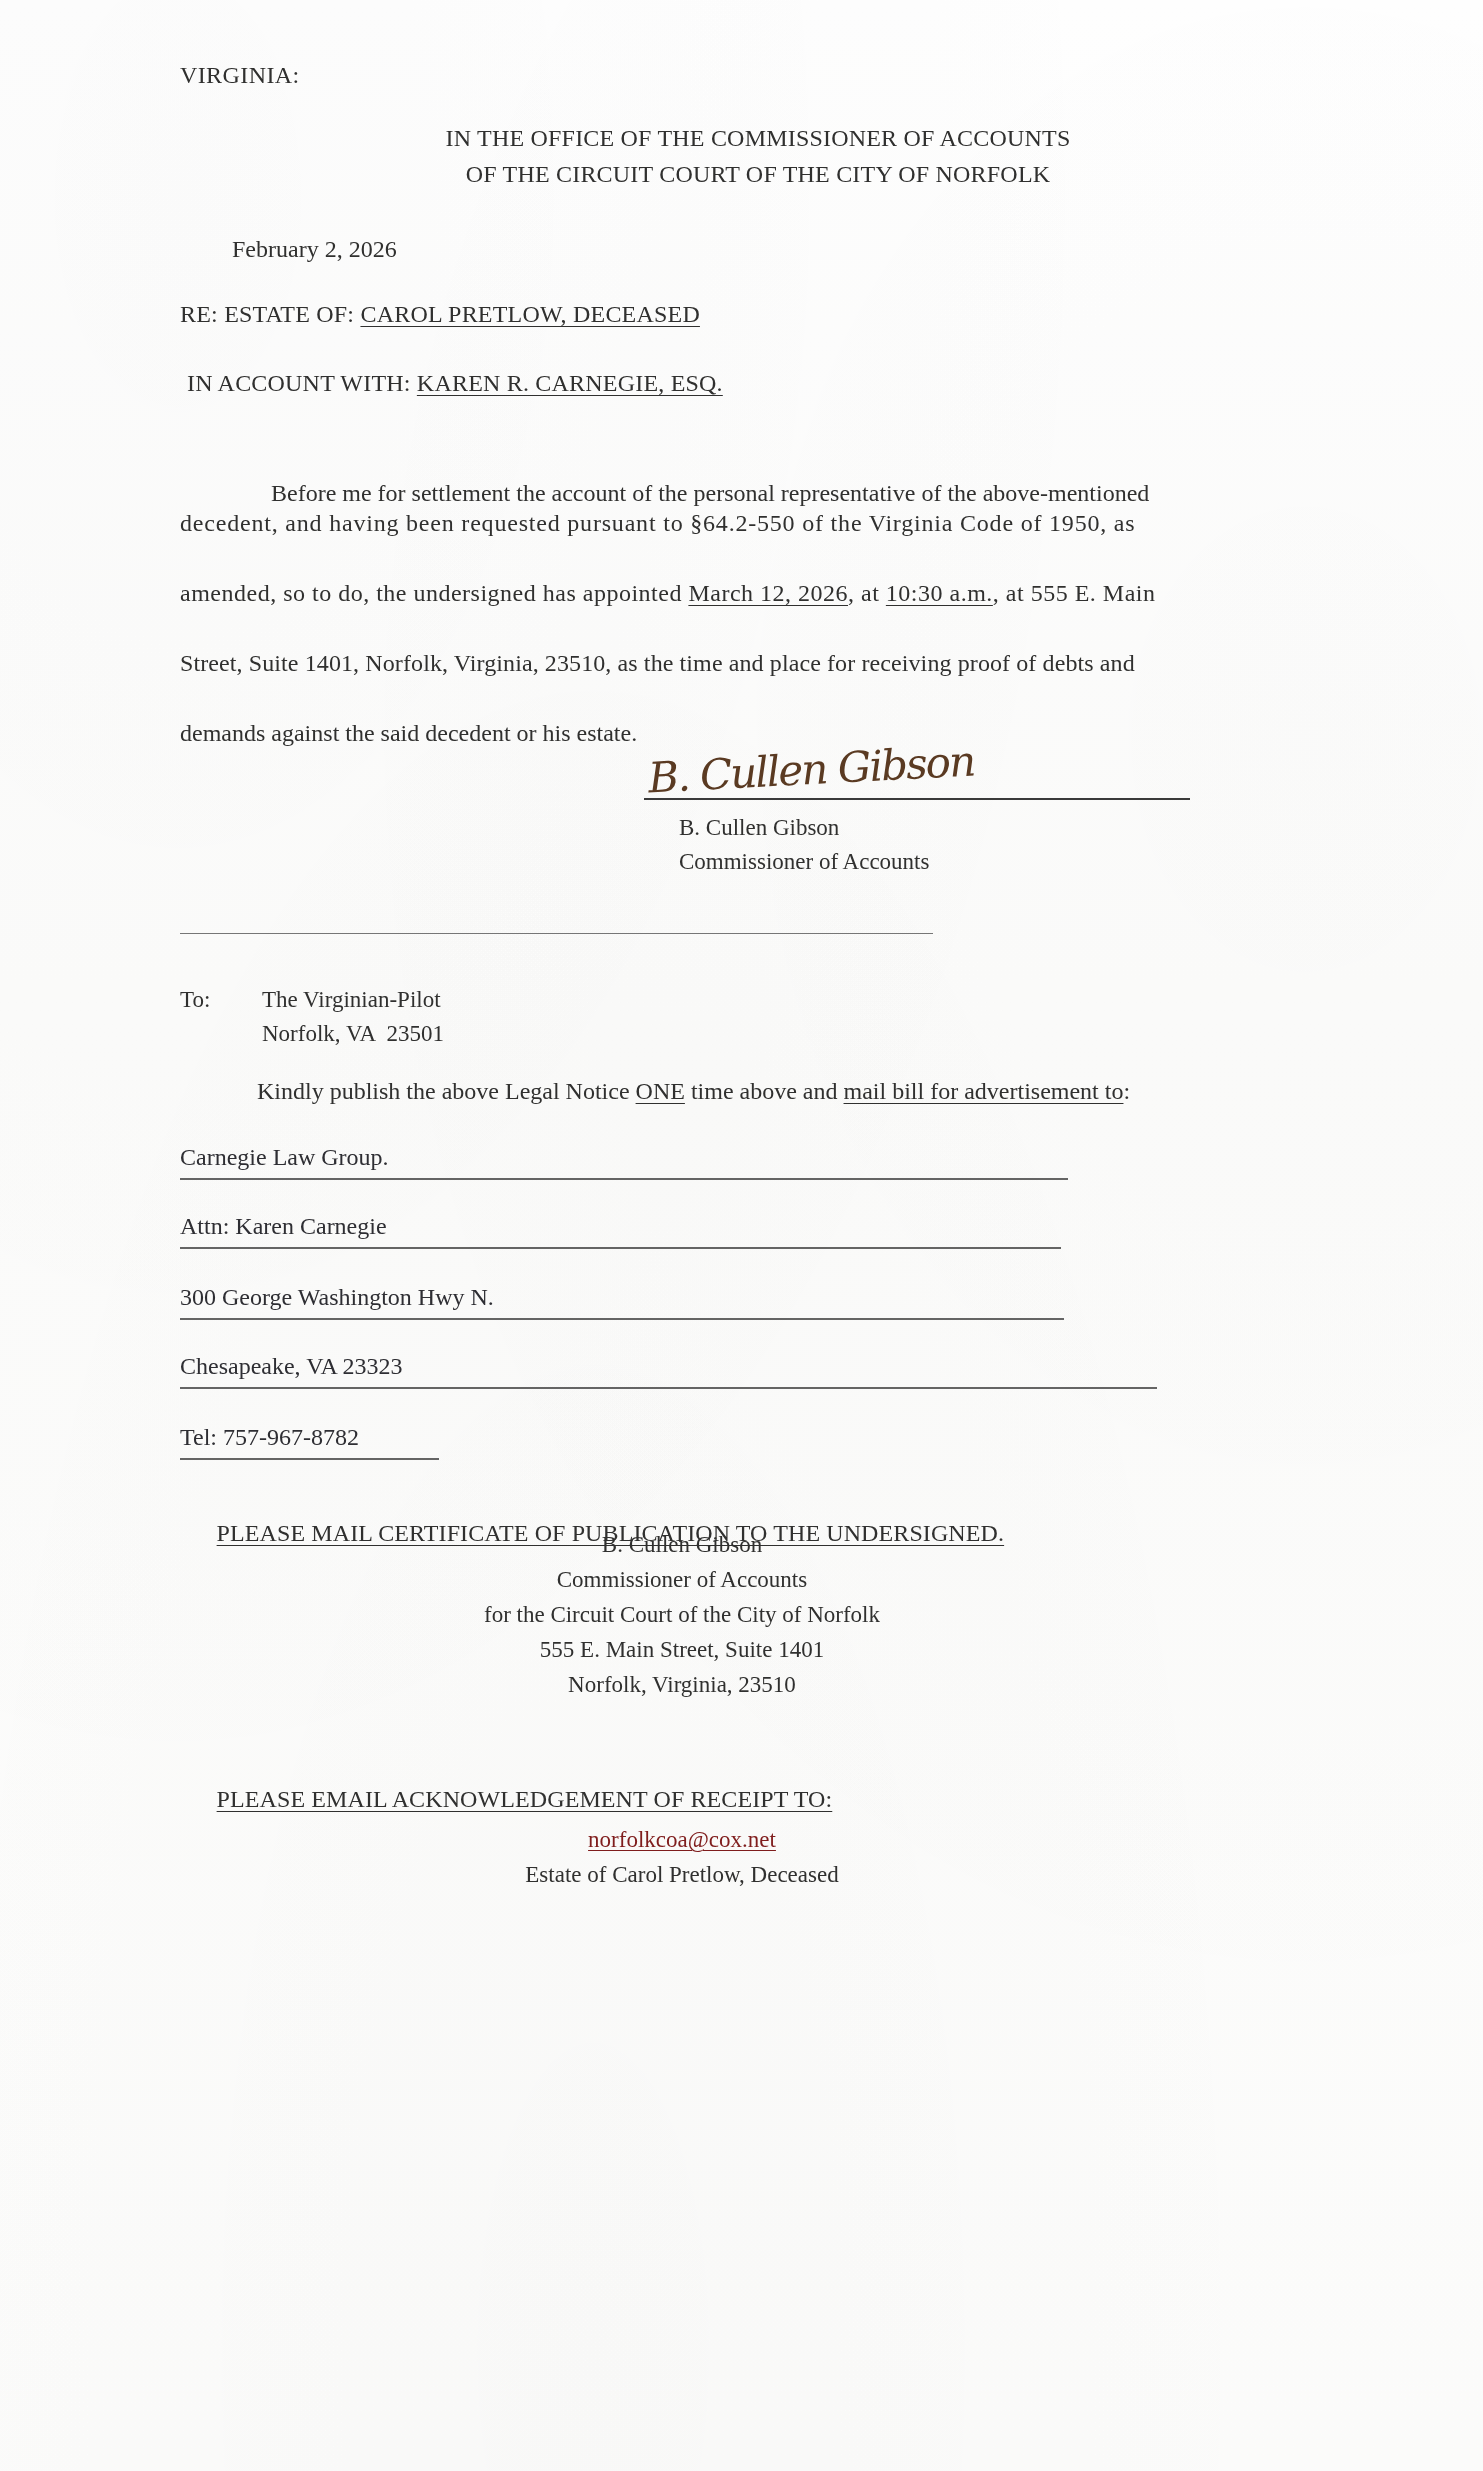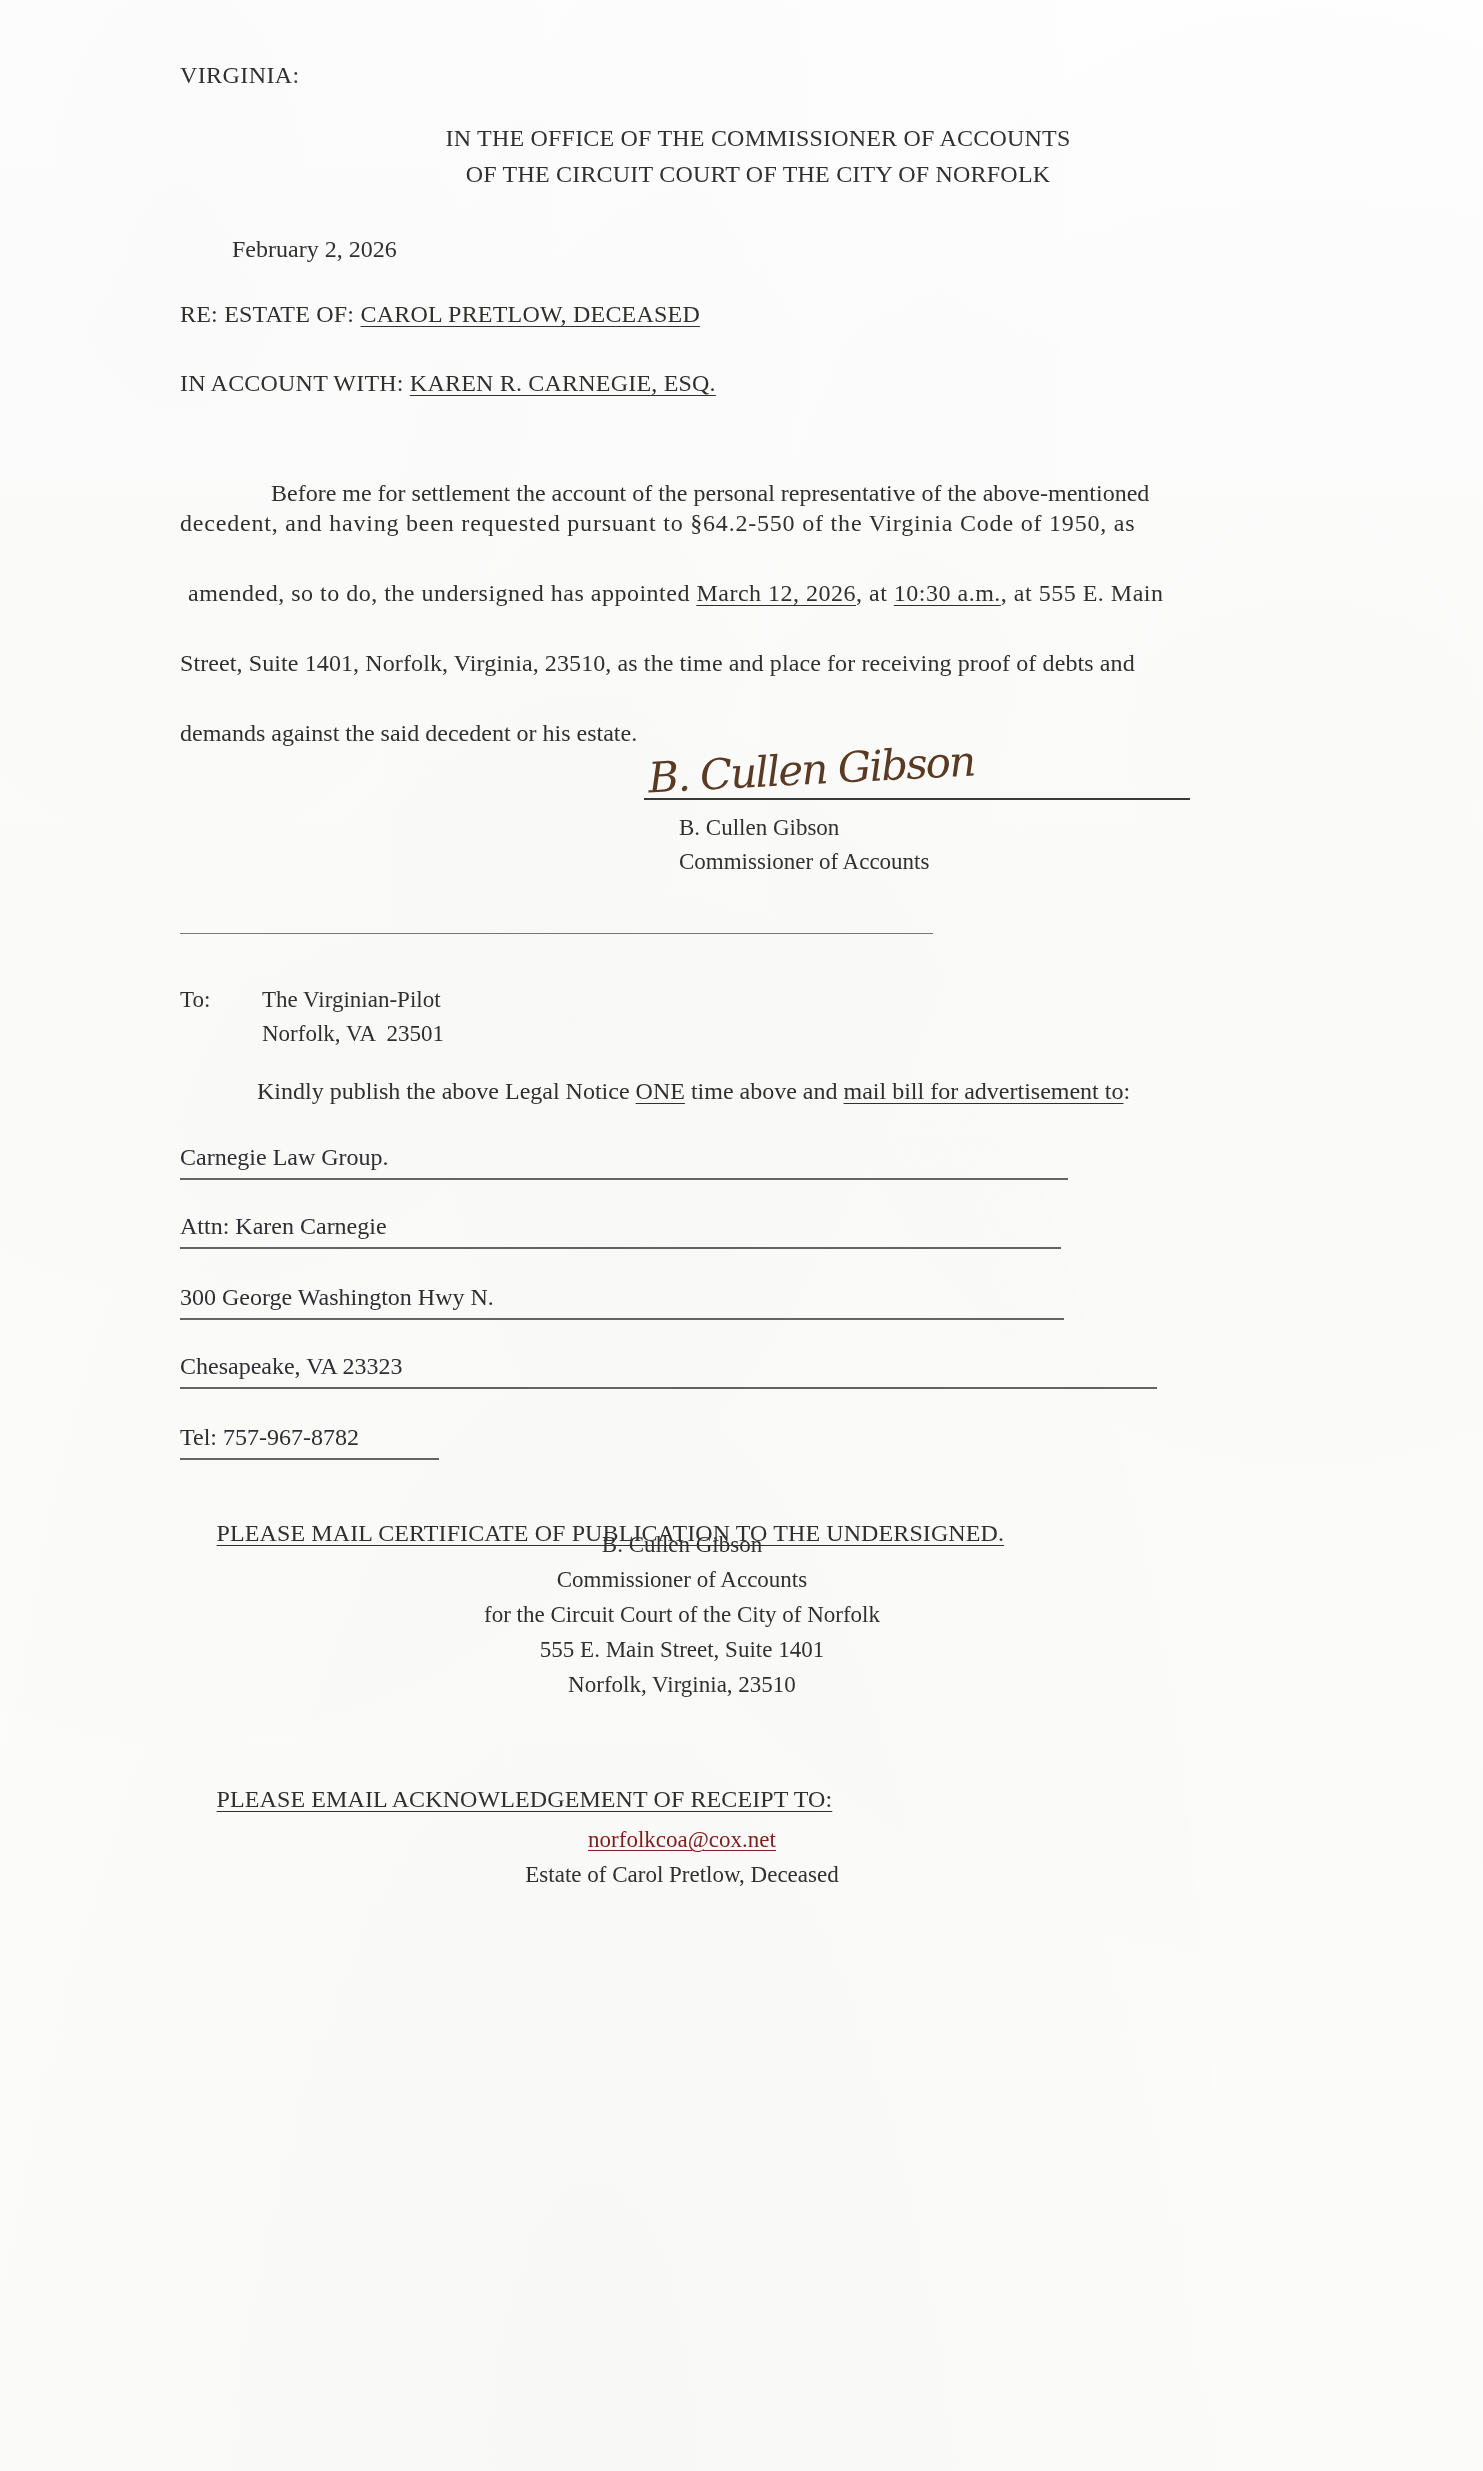--- a/index.html
+++ b/index.html
@@ -127,36 +127,36 @@
 
     <div class="blk s-head" style="left:259px; top:109px; width:966px;">IN THE OFFICE OF THE COMMISSIONER OF ACCOUNTS</div>
     <div class="blk s-head" style="left:259px; top:145px; width:966px;">OF THE CIRCUIT COURT OF THE CITY OF NORFOLK</div>
 
     <div class="t s-date" style="left:216px; top:220px;">February 2, 2026</div>
 
     <div class="blk s-re" style="left:164px; top:285px;">
       <span>RE: ESTATE OF:</span><span>&nbsp;</span><span class="ul">CAROL PRETLOW, DECEASED</span>
     </div>
 
-    <div class="blk s-re" style="left:164px; top:354px;text-align:right;">
+    <div class="blk s-re" style="left:171px; top:354px;text-align:right;">
       <span>IN ACCOUNT WITH:</span><span>&nbsp;</span><span class="ul">KAREN R. CARNEGIE, ESQ.</span>
     </div>
 
     <div class="blk" style="left:164px; top:410px; width:1149px;">
 
       <div style="position:relative; height:70px;">
         <span class="t" style="left:91px; top:13.5px; font-size:24px;margin-top:40px;">Before me for settlement the account of the personal representative of the above-mentioned</span>
       </div>
 
       <div style="position:relative; height:70px;">
         <span class="t" style="left:0px; top:13.5px; font-size:24px; letter-spacing:0.8px;">decedent, and having been requested pursuant to §64.2-550 of the Virginia Code of 1950, as</span>
       </div>
 
       <div style="position:relative; height:70px;">
-        <span class="t" style="left:8px; top:13.5px; font-size:24px; letter-spacing:0.5px;"><span>amended, so to do, the undersigned has appointed </span><span class="ul">March 12, 2026</span><span>, at </span><span class="ul">10:30 a.m.</span><span>, at 555 E. Main</span></span>
+        <span class="t" style="left:0px; top:13.5px; font-size:24px; letter-spacing:0.5px;"><span>amended, so to do, the undersigned has appointed </span><span class="ul">March 12, 2026</span><span>, at </span><span class="ul">10:30 a.m.</span><span>, at 555 E. Main</span></span>
       </div>
 
       <div style="position:relative; height:70px;">
         <span class="t" style="left:0px; top:13.5px; font-size:24px; letter-spacing:0.1px;">Street, Suite 1401, Norfolk, Virginia, 23510, as the time and place for receiving proof of debts and</span>
       </div>
 
       <div style="position:relative; height:70px;">
         <span class="t" style="left:0px; top:13.5px; font-size:24px;">demands against the said decedent or his estate.</span>
       </div>
     </div>

